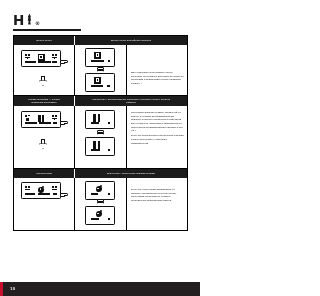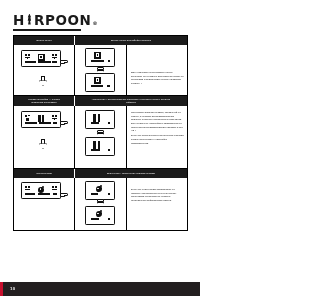--- a/index.html
+++ b/index.html
@@ -197,21 +197,20 @@
 
 <div class="page">
 
   <div class="brand-wrap">
     <div class="brand">
       <span>H</span>
       <span class="brand-a">
         <span class="glyph">A</span>
         <span class="mark"></span>
       </span>
-      <span>RPOON</span>
       <span class="tm">®</span>
     </div>
     <div class="brand-rule"></div>
   </div>
 
   <div class="grid">
 
     <div class="section">
       <div class="hdr-row">
         <div class="hdr hdr-a">

